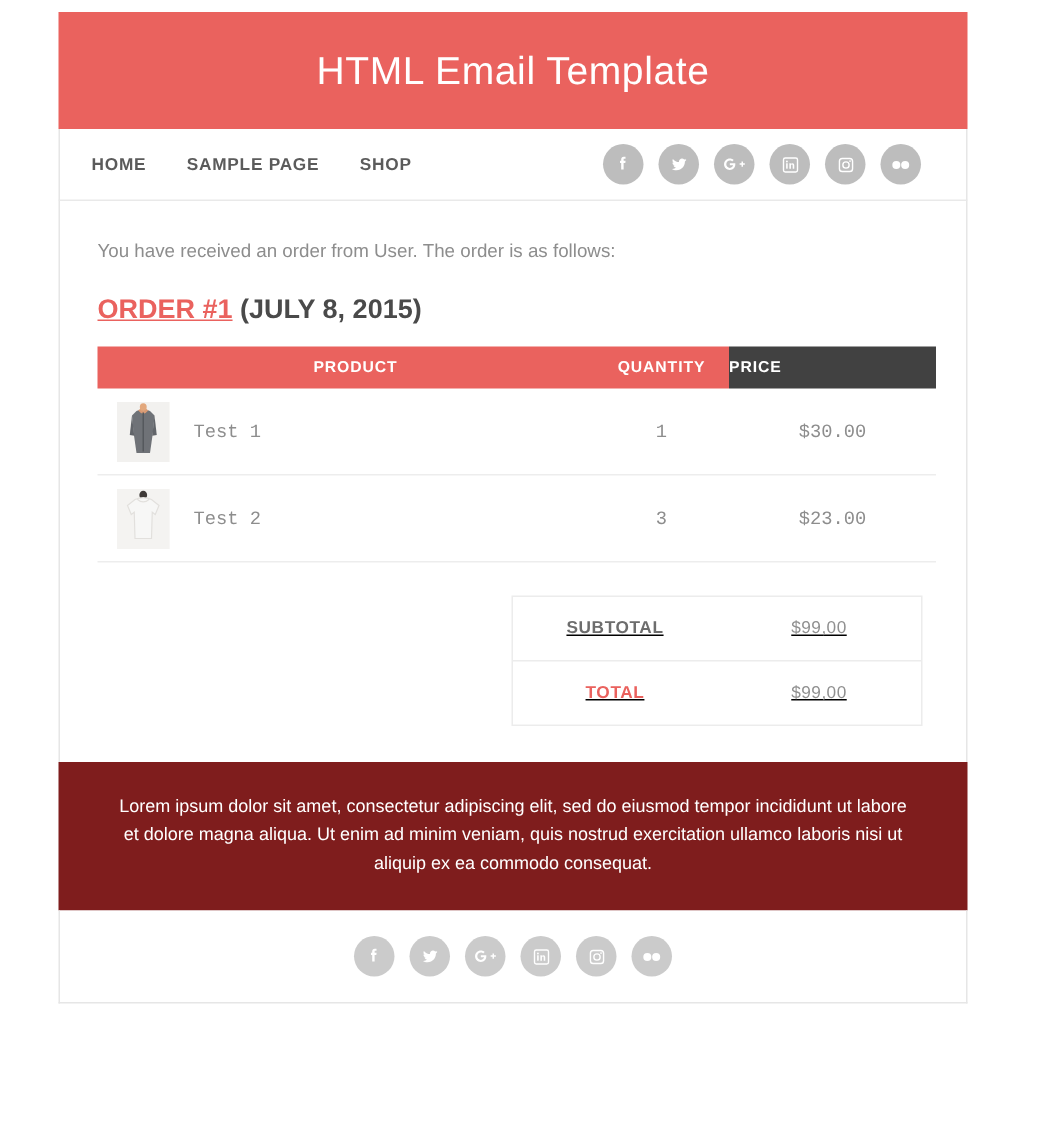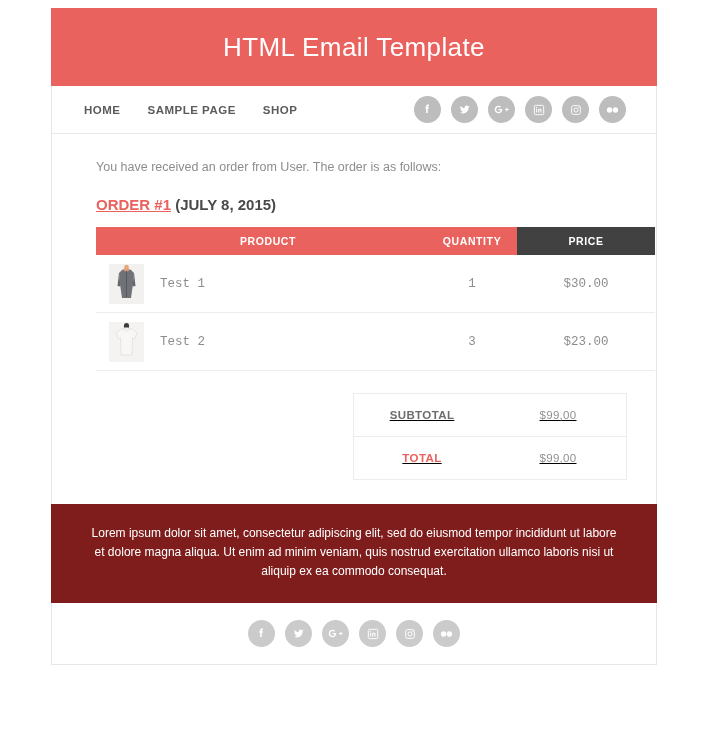--- a/index.html
+++ b/index.html
@@ -10,21 +10,21 @@
     width: 704px;
     height: 750px;
     background: #ffffff;
     font-family: "Liberation Sans", sans-serif;
     -webkit-font-smoothing: antialiased;
     overflow: hidden;
   }
 
   .email-wrapper {
     position: absolute;
-    left: 51px;
+    left: 39px;
     top: 8px;
     width: 606px;
     background: #ffffff;
   }
 
   
   .email-header {
     background: #ea625e;
     height: 78px;
     display: flex;
@@ -40,21 +40,21 @@
 
   
   .email-nav {
     height: 48px;
     border-left: 1px solid #e6e6e6;
     border-right: 1px solid #e6e6e6;
     border-bottom: 1px solid #e9e9e9;
     box-sizing: border-box;
     display: flex;
     align-items: center;
-    padding: 0 30px 0 32px;
+    padding: 0 30px 0 21px;
   }
   .nav-links {
     display: flex;
     align-items: center;
     gap: 27px;
   }
   .nav-link {
     color: #5b5b5b;
     font-size: 11.5px;
     font-weight: bold;
@@ -82,31 +82,31 @@
     flex: none;
   }
   .social-icon svg { display: block; }
   .social-icon.light { background: #cbcbcb; }
 
   
   .email-body {
     border-left: 1px solid #e6e6e6;
     border-right: 1px solid #e6e6e6;
     box-sizing: border-box;
-    padding: 26px 29px 24px 44px;
+    padding: 26px 29px 24px 25px;
     background: #ffffff;
   }
   .intro-text {
     color: #8d8d8d;
     font-size: 12.5px;
     margin: 0 0 22px 0;
   }
   .order-heading {
     margin: 0 0 14px 0;
-    font-size: 15px;
+    font-size: 18px;
     font-weight: bold;
     color: #4a4a4a;
   }
   .order-link {
     color: #ea625e;
     text-decoration: underline;
     cursor: pointer;
   }
   .order-date { color: #4a4a4a; }
 
@@ -130,21 +130,21 @@
     padding-left: 13px !important;
     width: 318px;
   }
   .th-quantity {
     background: #ea625e;
     text-align: center;
     width: 90px;
   }
   .th-price {
     background: #414141;
-    text-align: center;
+    text-align: left;
     width: 138px;
     margin-left: 48px;
   }
   .order-table td {
     border-bottom: 1px solid #ededed;
     height: 57px;
     padding: 0;
     font-size: 12.5px;
     color: #8d8d8d;
     font-family: Liberation Mono, monospace;

